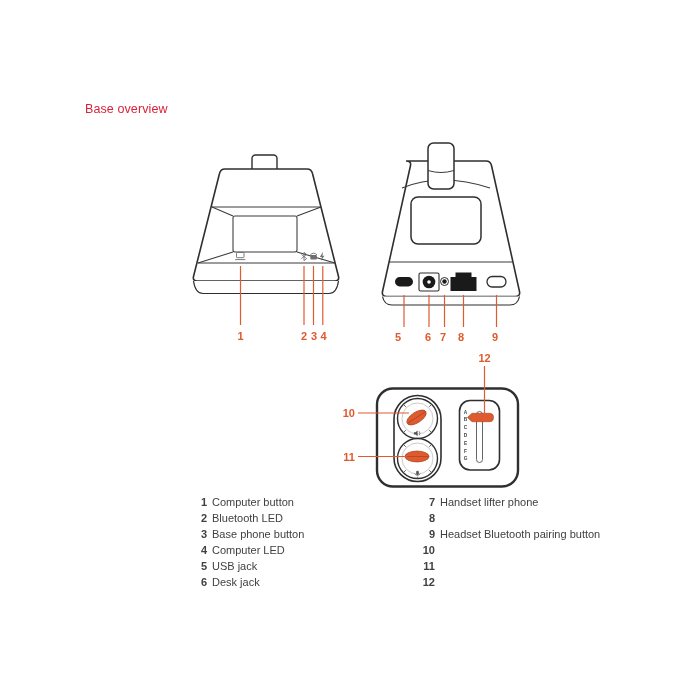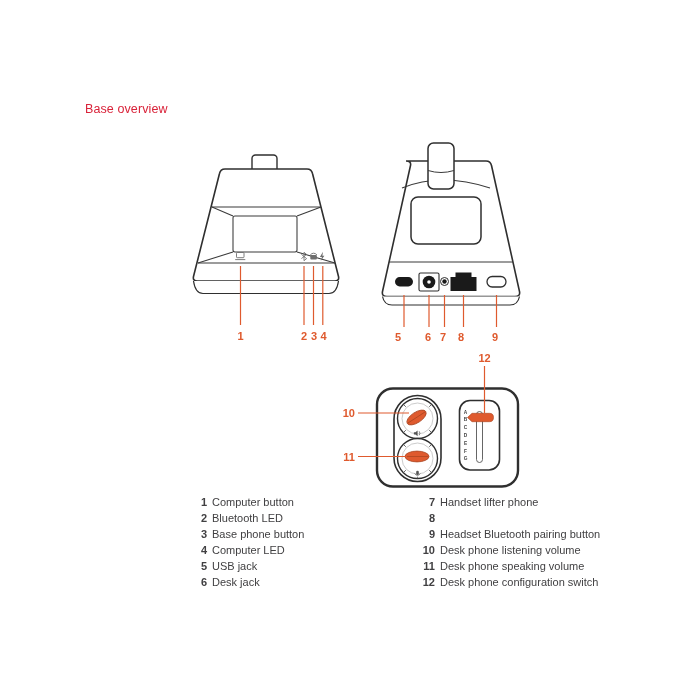--- a/index.html
+++ b/index.html
@@ -222,25 +222,22 @@
     </div>
     <div class="legend-row">
       <span class="legend-num">8</span>
     </div>
     <div class="legend-row">
       <span class="legend-num">9</span>
       <span class="legend-label">Headset Bluetooth pairing button</span>
     </div>
     <div class="legend-row">
       <span class="legend-num">10</span>
-      <span class="legend-label">Desk phone listening volume</span>
     </div>
     <div class="legend-row">
       <span class="legend-num">11</span>
-      <span class="legend-label">Desk phone speaking volume</span>
     </div>
     <div class="legend-row">
       <span class="legend-num">12</span>
-      <span class="legend-label">Desk phone configuration switch</span>
     </div>
   </div>
 
 </div>
 
 </body></html>

